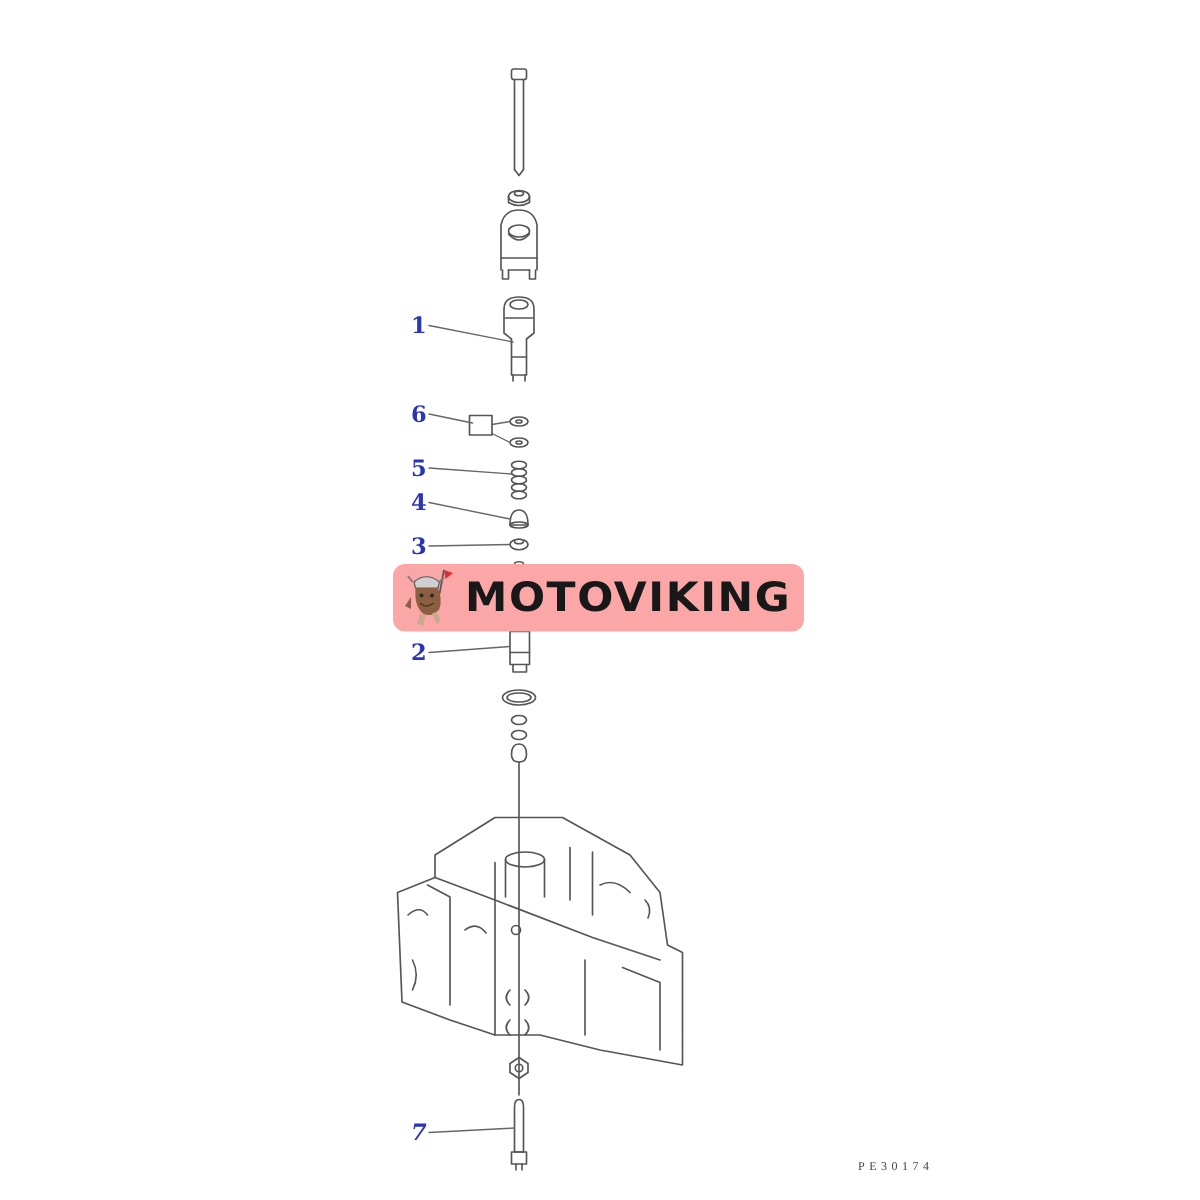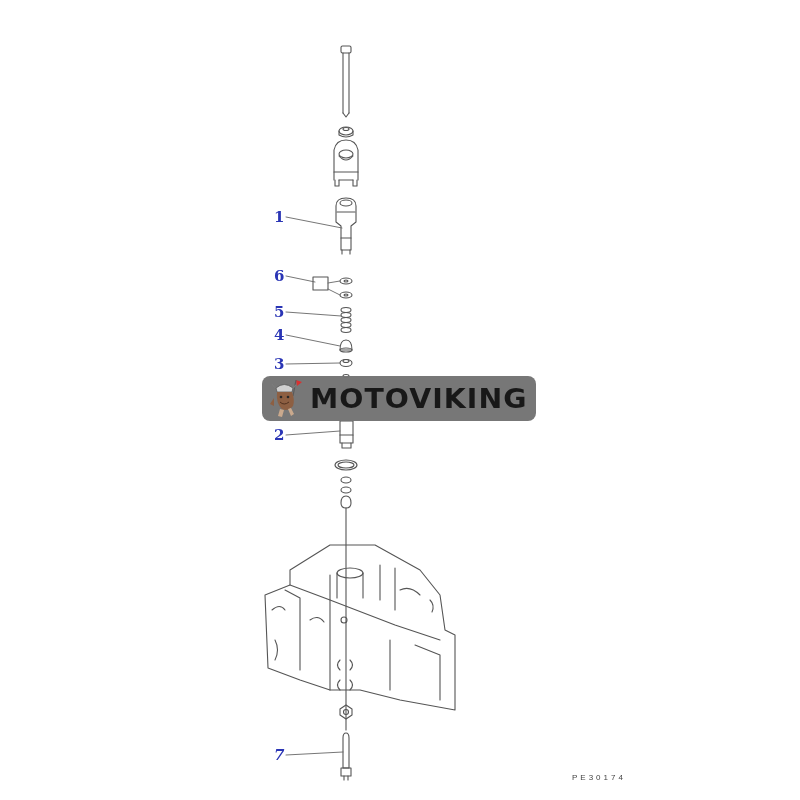--- a/index.html
+++ b/index.html
@@ -1,20 +1,20 @@
 <!DOCTYPE html>
 <html><head>
 <meta charset="utf-8">
 <style>
   html, body { margin:0; padding:0; background:#ffffff; }
   body { width:800px; height:800px; position:relative; overflow:hidden; font-family:"DejaVu Sans", sans-serif; }
   .canvas { position:absolute; left:0; top:0; width:800px; height:800px; }
   .callout { position:absolute; font-family:"DejaVu Serif", serif; font-weight:bold; font-size:15px; color:#2a35b5; line-height:1; }
-  .code { position:absolute; left:572px; top:773px; font-family:Liberation Sans, sans-serif; font-size:8px; letter-spacing:3px; color:#444;text-align:center; }
-  .brand { position:absolute; left:262px; top:376px; width:274px; height:45px; background:#737373; border-radius:8px; display:flex; align-items:center; opacity:0.97; }
+  .code { position:absolute; left:572px; top:773px; font-family:Liberation Serif, serif; font-size:8px; letter-spacing:3px; color:#444;text-align:center; }
+  .brand { position:absolute; left:262px; top:376px; width:274px; height:45px; background:#fca5a5; border-radius:8px; display:flex; align-items:center; opacity:0.97; }
   .brand-logo { width:44px; height:45px; margin-left:4px; }
   .brand-text { font-family:"DejaVu Sans", sans-serif; font-weight:900; font-size:27px; color:#111; letter-spacing:1px; margin-left:0px; transform:scaleX(1.05); transform-origin:left center; }
 </style>
 </head>
 <body>
 
 <div class="canvas">
   <svg width="800" height="800" viewBox="0 0 800 800" fill="none" stroke="#555" stroke-width="1.1" stroke-linecap="round" stroke-linejoin="round">
 
     <g>

